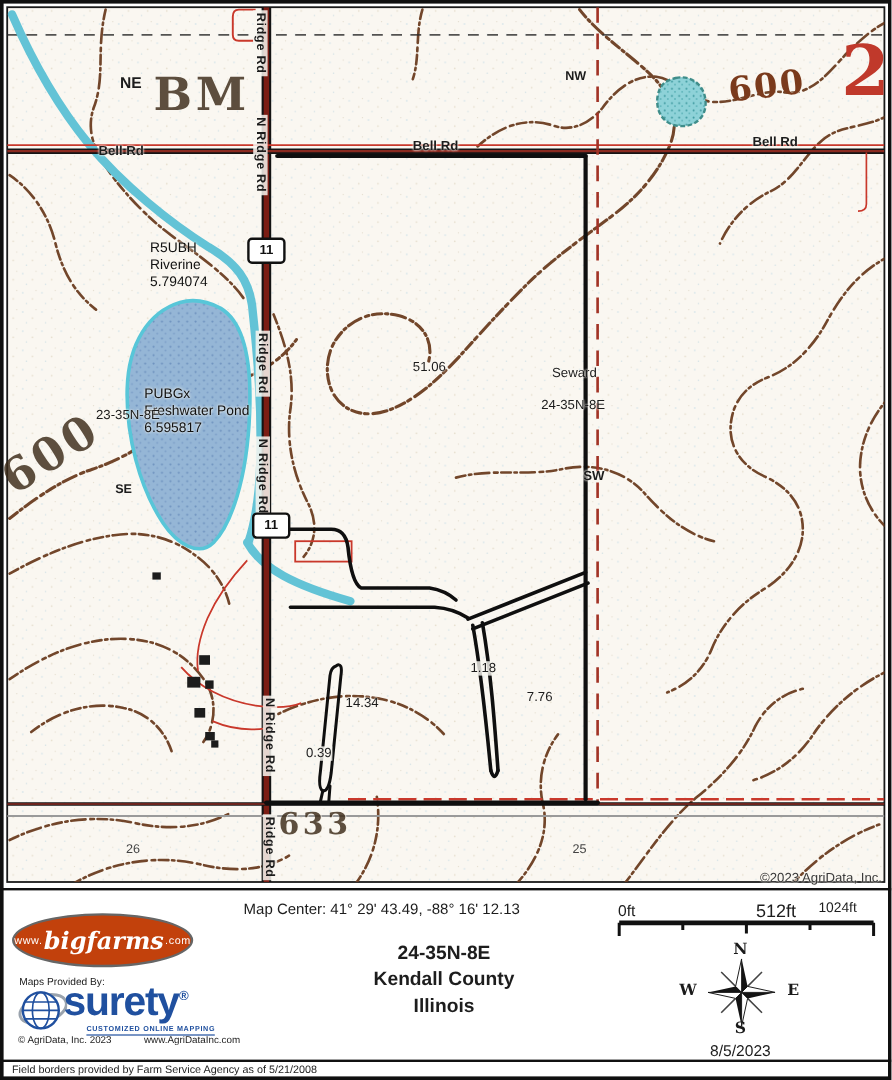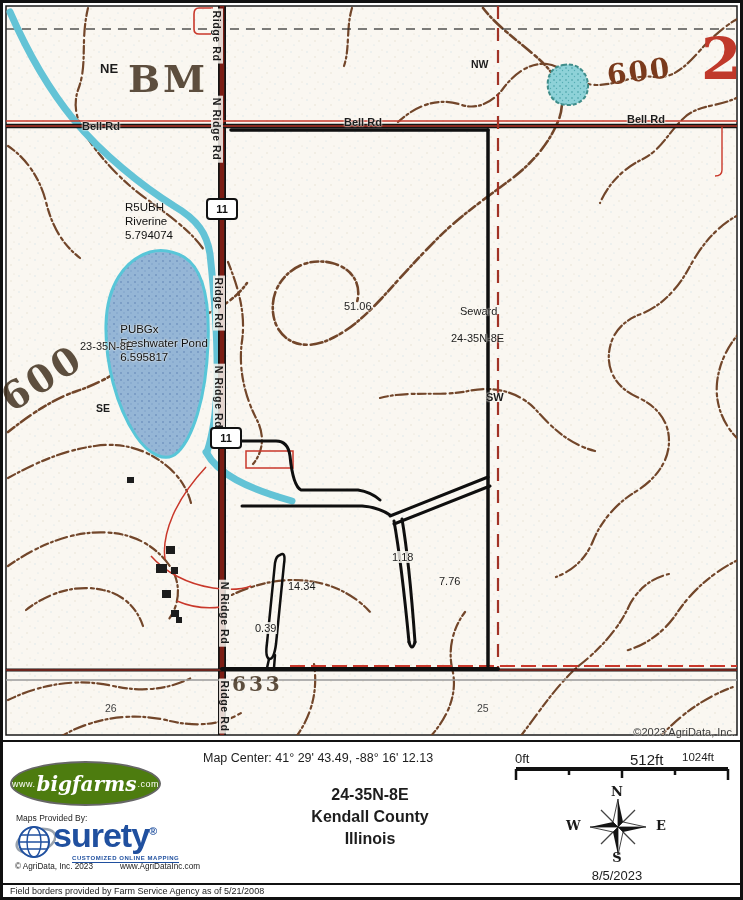--- a/index.html
+++ b/index.html
@@ -26,21 +26,21 @@
           font-size:11px;font-weight:700;color:#111;z-index:25;}
   .halo{background:rgba(248,246,240,.8);padding:0 1px;}
   .dim{color:#444;font-size:10.5px;}
   .corner-num{position:absolute;left:701px;top:30px;font-size:58px;font-weight:700;
               color:#c0392b;z-index:18;font-family:"DejaVu Serif",serif;line-height:1;}
 
   .sep{position:absolute;left:0;width:743px;background:#111;z-index:40;}
 
   .footer-text{position:absolute;color:#1d1d1d;z-index:30;}
   .center{text-align:center;}
-  .oval{position:absolute;left:10px;top:761px;width:147px;height:41px;background:#4d7c0f;
+  .oval{position:absolute;left:10px;top:761px;width:147px;height:41px;background:#c2410c;
         border-radius:50%;border:2px solid #666;display:flex;align-items:center;
         justify-content:center;color:#fff;z-index:30;}
   .oval .small{font-size:9px;letter-spacing:.5px;}
   .oval .script{font-family:"DejaVu Serif", serif;font-style:italic;font-size:20px;
                 font-weight:700;margin:0 1px;}
   .surety-word{position:absolute;left:53px;top:818px;font-size:34px;font-weight:800;
                color:#20509f;letter-spacing:-1px;z-index:30;line-height:1;}
   .surety-word sup{font-size:11px;font-weight:700;}
   .surety-tag{position:absolute;left:72px;top:855px;font-size:6px;font-weight:700;
               color:#20509f;letter-spacing:.55px;z-index:30;border-bottom:1.5px solid #20509f;
@@ -162,21 +162,21 @@
           <rect x="171" y="610" width="8" height="7"></rect>
           <rect x="127" y="477" width="7" height="6"></rect>
           <rect x="176" y="617" width="6" height="6"></rect>
         </g>
       </g>
     </svg>
 
     <div class="stip" style="left:128px;top:60px;font-size:38px;">BM</div>
     <div class="stip" style="left:42px;top:378px;font-size:38px;transform:translate(-50%,-50%) rotate(-33deg);position:absolute;">600</div>
     <div class="stip" style="left:607px;top:58px;font-size:28px;color:#7a3a1c;opacity:1;transform:rotate(-7deg);letter-spacing:2px;">600</div>
-    <div class="stip" style="left:232px;top:674px;font-size:20px;">633</div>
+    <div class="stip" style="left:232px;top:674px;font-size:25px;">633</div>
 
     <div class="corner-num">2</div>
 
     <div class="hlab bold" style="left:100px;top:61px;font-size:13px;">NE</div>
     <div class="hlab bold" style="left:471px;top:58px;font-size:10.5px;">NW</div>
     <div class="hlab bold" style="left:96px;top:402px;font-size:10.5px;">SE</div>
     <div class="hlab bold" style="left:486px;top:391px;font-size:11px;">SW</div>
 
     <div class="hlab bold" style="left:82px;top:120px;">Bell Rd</div>
     <div class="hlab bold" style="left:344px;top:116px;">Bell Rd</div>

